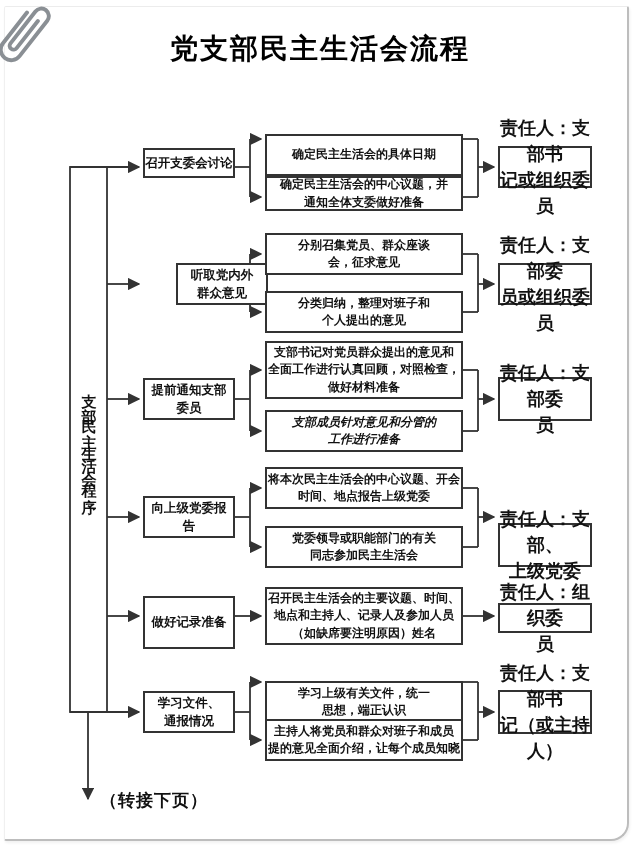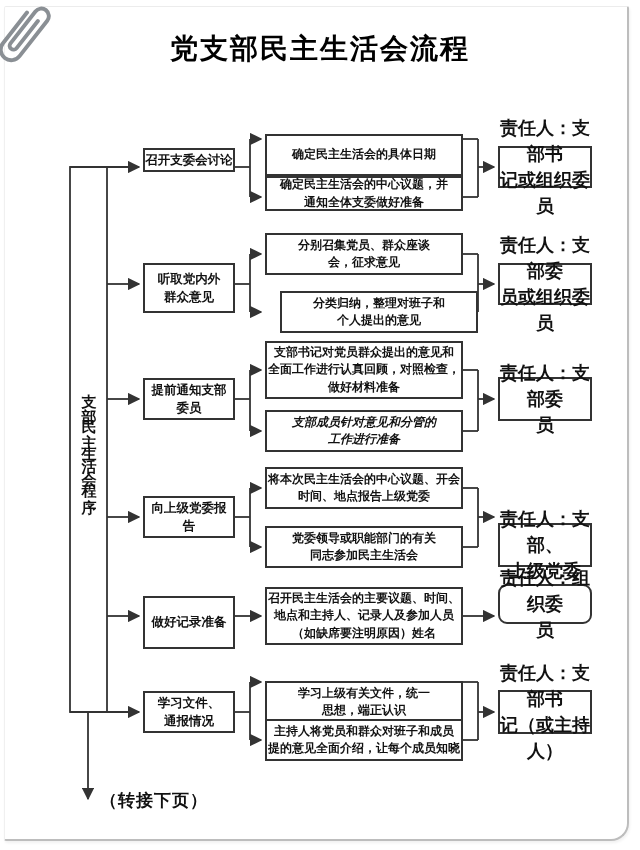--- a/index.html
+++ b/index.html
@@ -120,32 +120,32 @@
   </svg>
 
   <svg class="paperclip" width="60" height="78" viewBox="0 0 30 52">
     <path d="M8 14 v26 a7 7 0 0 0 14 0 V10 a5 5 0 0 0 -10 0 v27 a2.6 2.6 0 0 0 5.2 0 V14" fill="none" stroke="#8a8f94" stroke-width="2.6" stroke-linecap="round"></path>
   </svg>
 
   <div class="title">党支部民主生活会流程</div>
 
   <div class="lane-label">支部民主生活会程序</div>
 
-  <div class="box step" style="top:148px;height:24px;">召开支委会讨论</div>
+  <div class="box step" style="top:148px;height:30px;">召开支委会讨论</div>
   <div class="box detail" style="top:118px;height:42px;margin-top:16px;">确定民主生活会的具体日期</div>
   <div class="box detail" style="top:176px;height:35px;">确定民主生活会的中心议题，并
 通知全体支委做好准备</div>
   <div class="box owner" style="top:146px;height:42px;">责任人：支部书
 记或组织委员</div>
 
-  <div class="box step" style="top:263px;height:50px;">听取党内外
+  <div class="box step" style="top:263px;height:42px;margin-left:33px;">听取党内外
 群众意见</div>
   <div class="box detail" style="top:233px;height:42px;">分别召集党员、群众座谈
 会，征求意见</div>
-  <div class="box detail" style="top:291px;height:42px;margin-left:15px;">分类归纳，整理对班子和
+  <div class="box detail" style="top:291px;height:42px;">分类归纳，整理对班子和
 个人提出的意见</div>
   <div class="box owner" style="top:263px;height:42px;">责任人：支部委
 员或组织委员</div>
 
   <div class="box step" style="top:378px;height:42px;text-align:center;">提前通知支部
 委员</div>
   <div class="box detail" style="top:341px;height:58px;">支部书记对党员群众提出的意见和
 全面工作进行认真回顾，对照检查，
 做好材料准备</div>
   <div class="box detail" style="top:410px;height:42px;font-style:italic;">支部成员针对意见和分管的
@@ -159,21 +159,21 @@
 时间、地点报告上级党委</div>
   <div class="box detail" style="top:526px;height:42px;">党委领导或职能部门的有关
 同志参加民主生活会</div>
   <div class="box owner" style="top:495px;height:44px;margin-top:28px;">责任人：支部、
 上级党委</div>
 
   <div class="box step" style="top:596px;height:53px;">做好记录准备</div>
   <div class="box detail" style="top:587px;height:58px;">召开民主生活会的主要议题、时间、
 地点和主持人、记录人及参加人员
 （如缺席要注明原因）姓名</div>
-  <div class="box owner" style="top:584px;height:40px;border-radius:9px;">责任人：组织委
+  <div class="box owner" style="top:603px;height:30px;">责任人：组织委
 员</div>
 
   <div class="box step" style="top:691px;height:42px;">学习文件、
 通报情况</div>
   <div class="box detail" style="top:661px;height:42px;margin-top:20px;">学习上级有关文件，统一
 思想，端正认识</div>
   <div class="box detail" style="top:719px;height:42px;">主持人将党员和群众对班子和成员
 提的意见全面介绍，让每个成员知晓</div>
   <div class="box owner" style="top:690px;height:44px;">责任人：支部书
 记（或主持人）</div>

